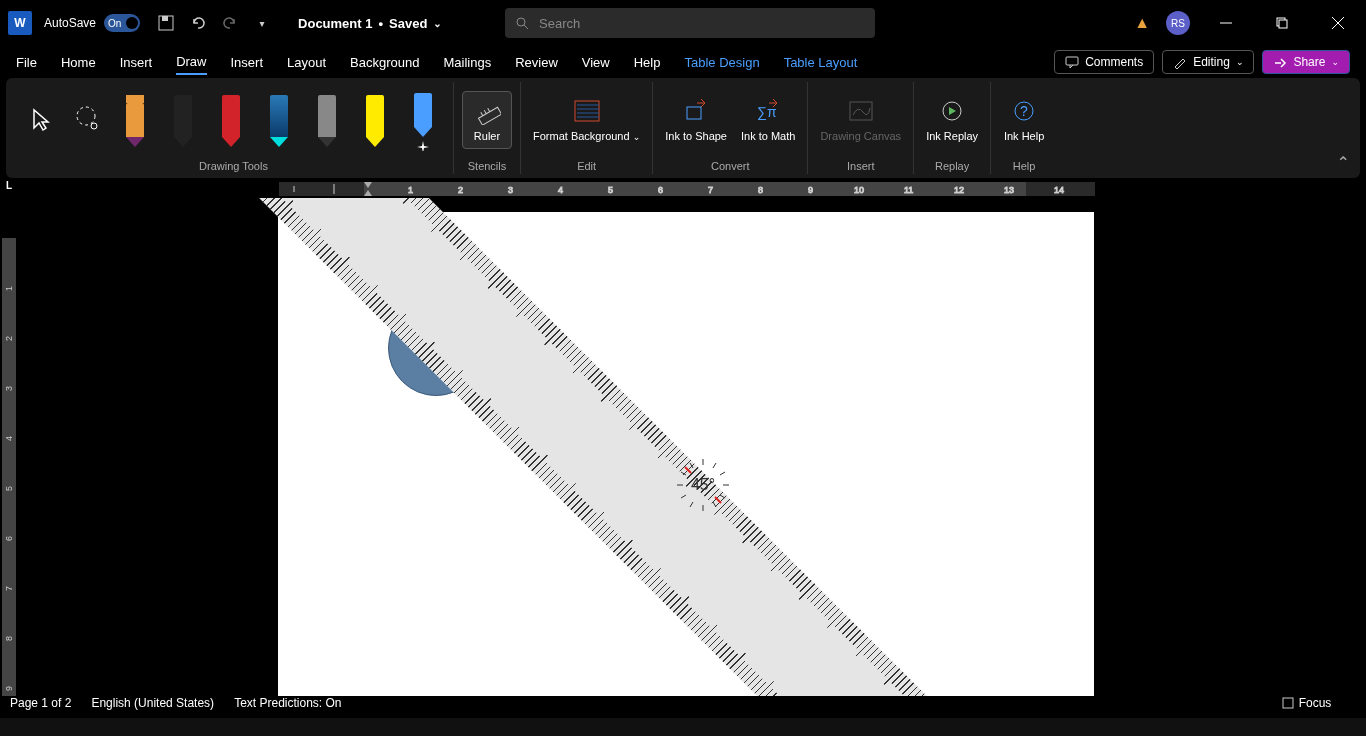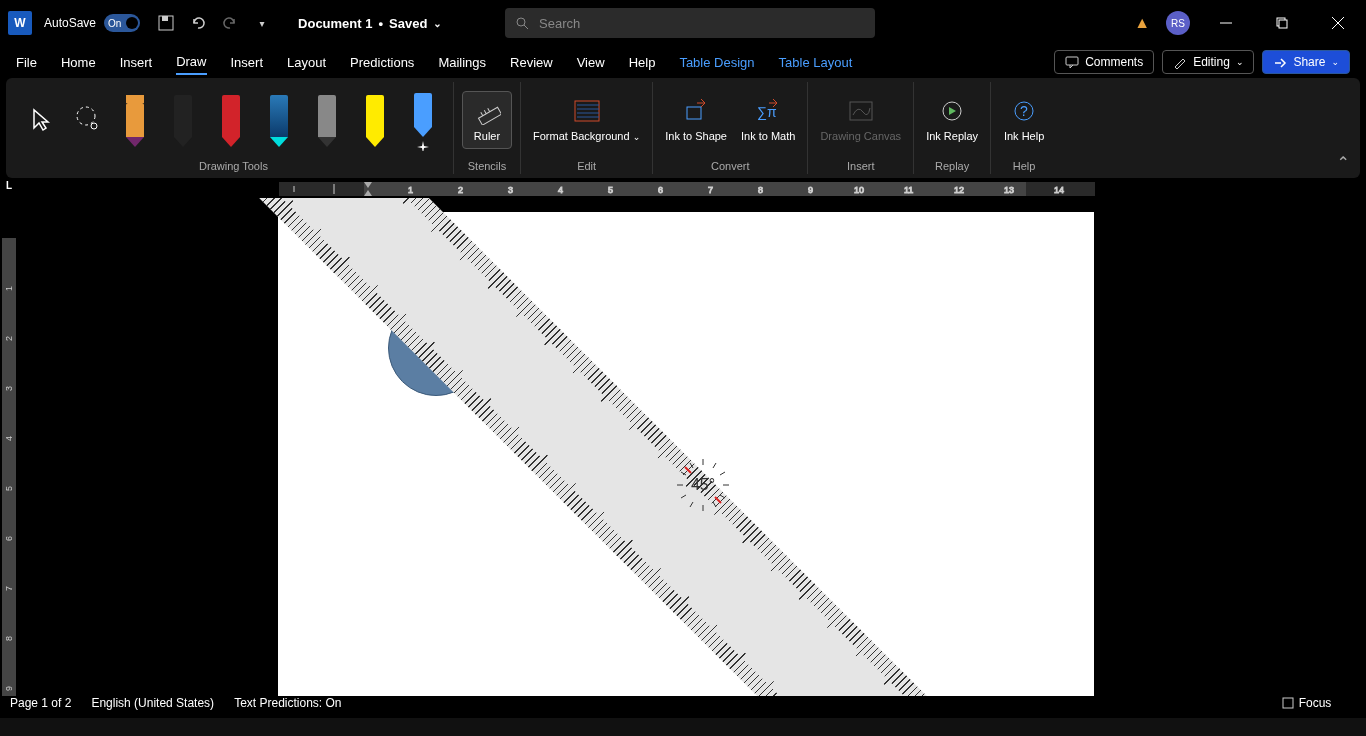--- a/index.html
+++ b/index.html
@@ -20,21 +20,21 @@
 .user-badge { width: 24px; height: 24px; background: #5b5fc7; border-radius: 50%; display: flex; align-items: center; justify-content: center; font-size: 10px; }
 .win-btn { width: 40px; height: 30px; display: flex; align-items: center; justify-content: center; color: #fff; }
 
 
 .tabs { height: 32px; display: flex; align-items: center; padding: 0 16px; font-size: 13px; gap: 24px; background: #000; }
 .tab { color: #fff; cursor: pointer; padding: 4px 0; }
 .tab.active { color: #fff; border-bottom: 2px solid #4a9eff; }
 .tab.blue { color: #4a9eff; }
 .tabs-right { margin-left: auto; display: flex; gap: 8px; }
 .rbn-btn { display: flex; align-items: center; gap: 6px; padding: 4px 10px; border: 1px solid #555; border-radius: 4px; font-size: 12px; }
-.share-btn { background: #1d4ed8; border-color: #2b579a; }
+.share-btn { background: #a21caf; border-color: #2b579a; }
 
 
 .ribbon { height: 100px; background: #1a1a1a; border-radius: 6px; margin: 0 6px; display: flex; padding: 4px 8px; position: relative; }
 .group { display: flex; flex-direction: column; border-right: 1px solid #333; padding: 0 8px; }
 .group-content { flex: 1; display: flex; align-items: center; gap: 6px; }
 .group-label { text-align: center; font-size: 11px; color: #aaa; padding: 2px 0; }
 
 .tool-btn { display: flex; flex-direction: column; align-items: center; justify-content: center; padding: 4px; min-width: 50px; }
 .tool-btn .icon-box { height: 30px; display: flex; align-items: center; justify-content: center; font-size: 20px; }
 .tool-btn .lbl { font-size: 11px; color: #fff; text-align: center; line-height: 1.2; margin-top: 4px; }
@@ -158,21 +158,21 @@
   </div>
 </div>
 
 <div class="tabs">
   <span class="tab">File</span>
   <span class="tab">Home</span>
   <span class="tab">Insert</span>
   <span class="tab active">Draw</span>
   <span class="tab">Insert</span>
   <span class="tab">Layout</span>
-  <span class="tab">Predictions</span>
+  <span class="tab">Background</span>
   <span class="tab">Mailings</span>
   <span class="tab">Review</span>
   <span class="tab">View</span>
   <span class="tab">Help</span>
   <span class="tab blue">Table Design</span>
   <span class="tab blue">Table Layout</span>
   <div class="tabs-right">
     <div class="rbn-btn">
       <svg width="14" height="14">
           <rect x="1" y="2" width="12" height="8" rx="1" fill="none" stroke="#ccc"></rect>

